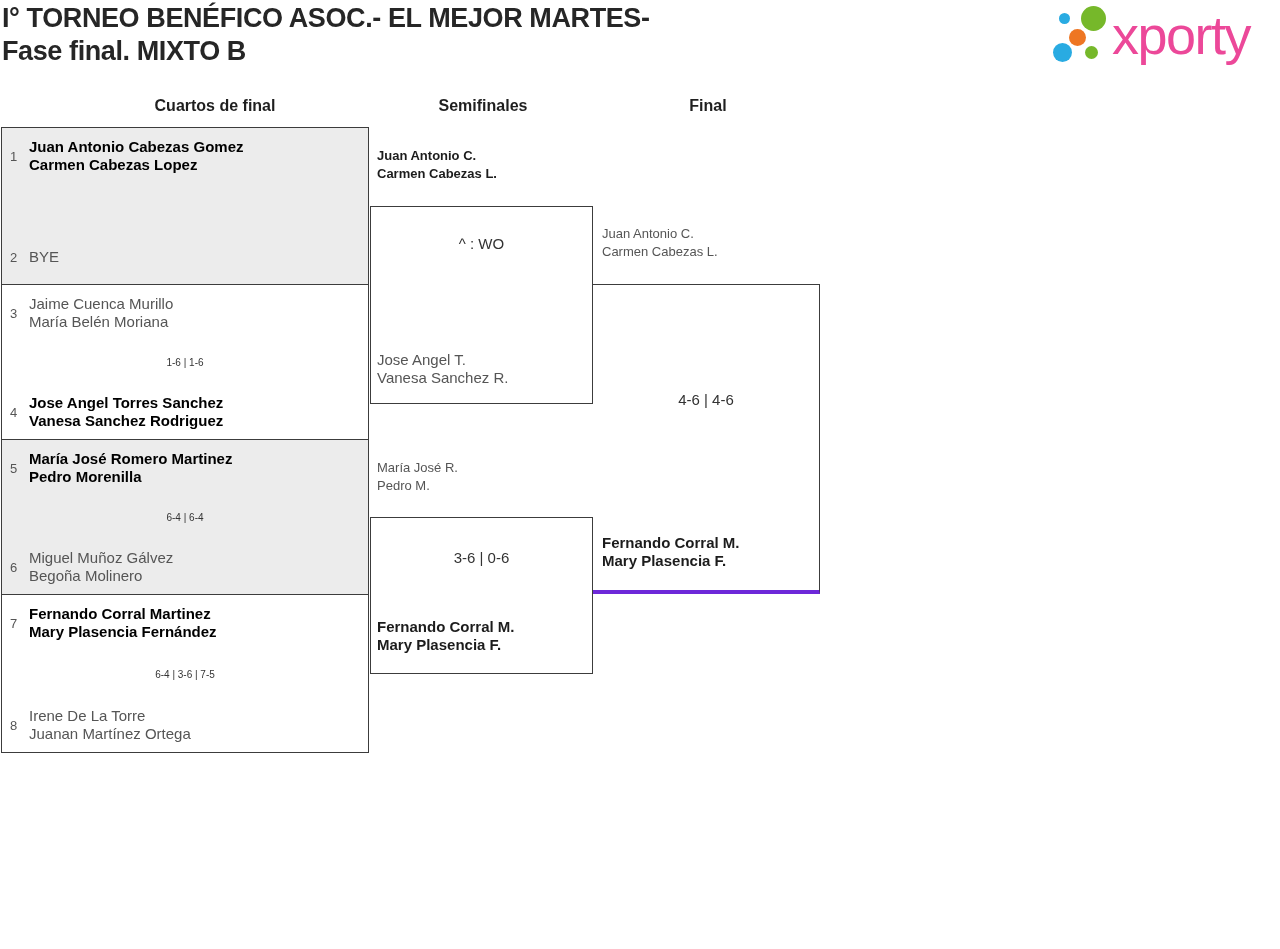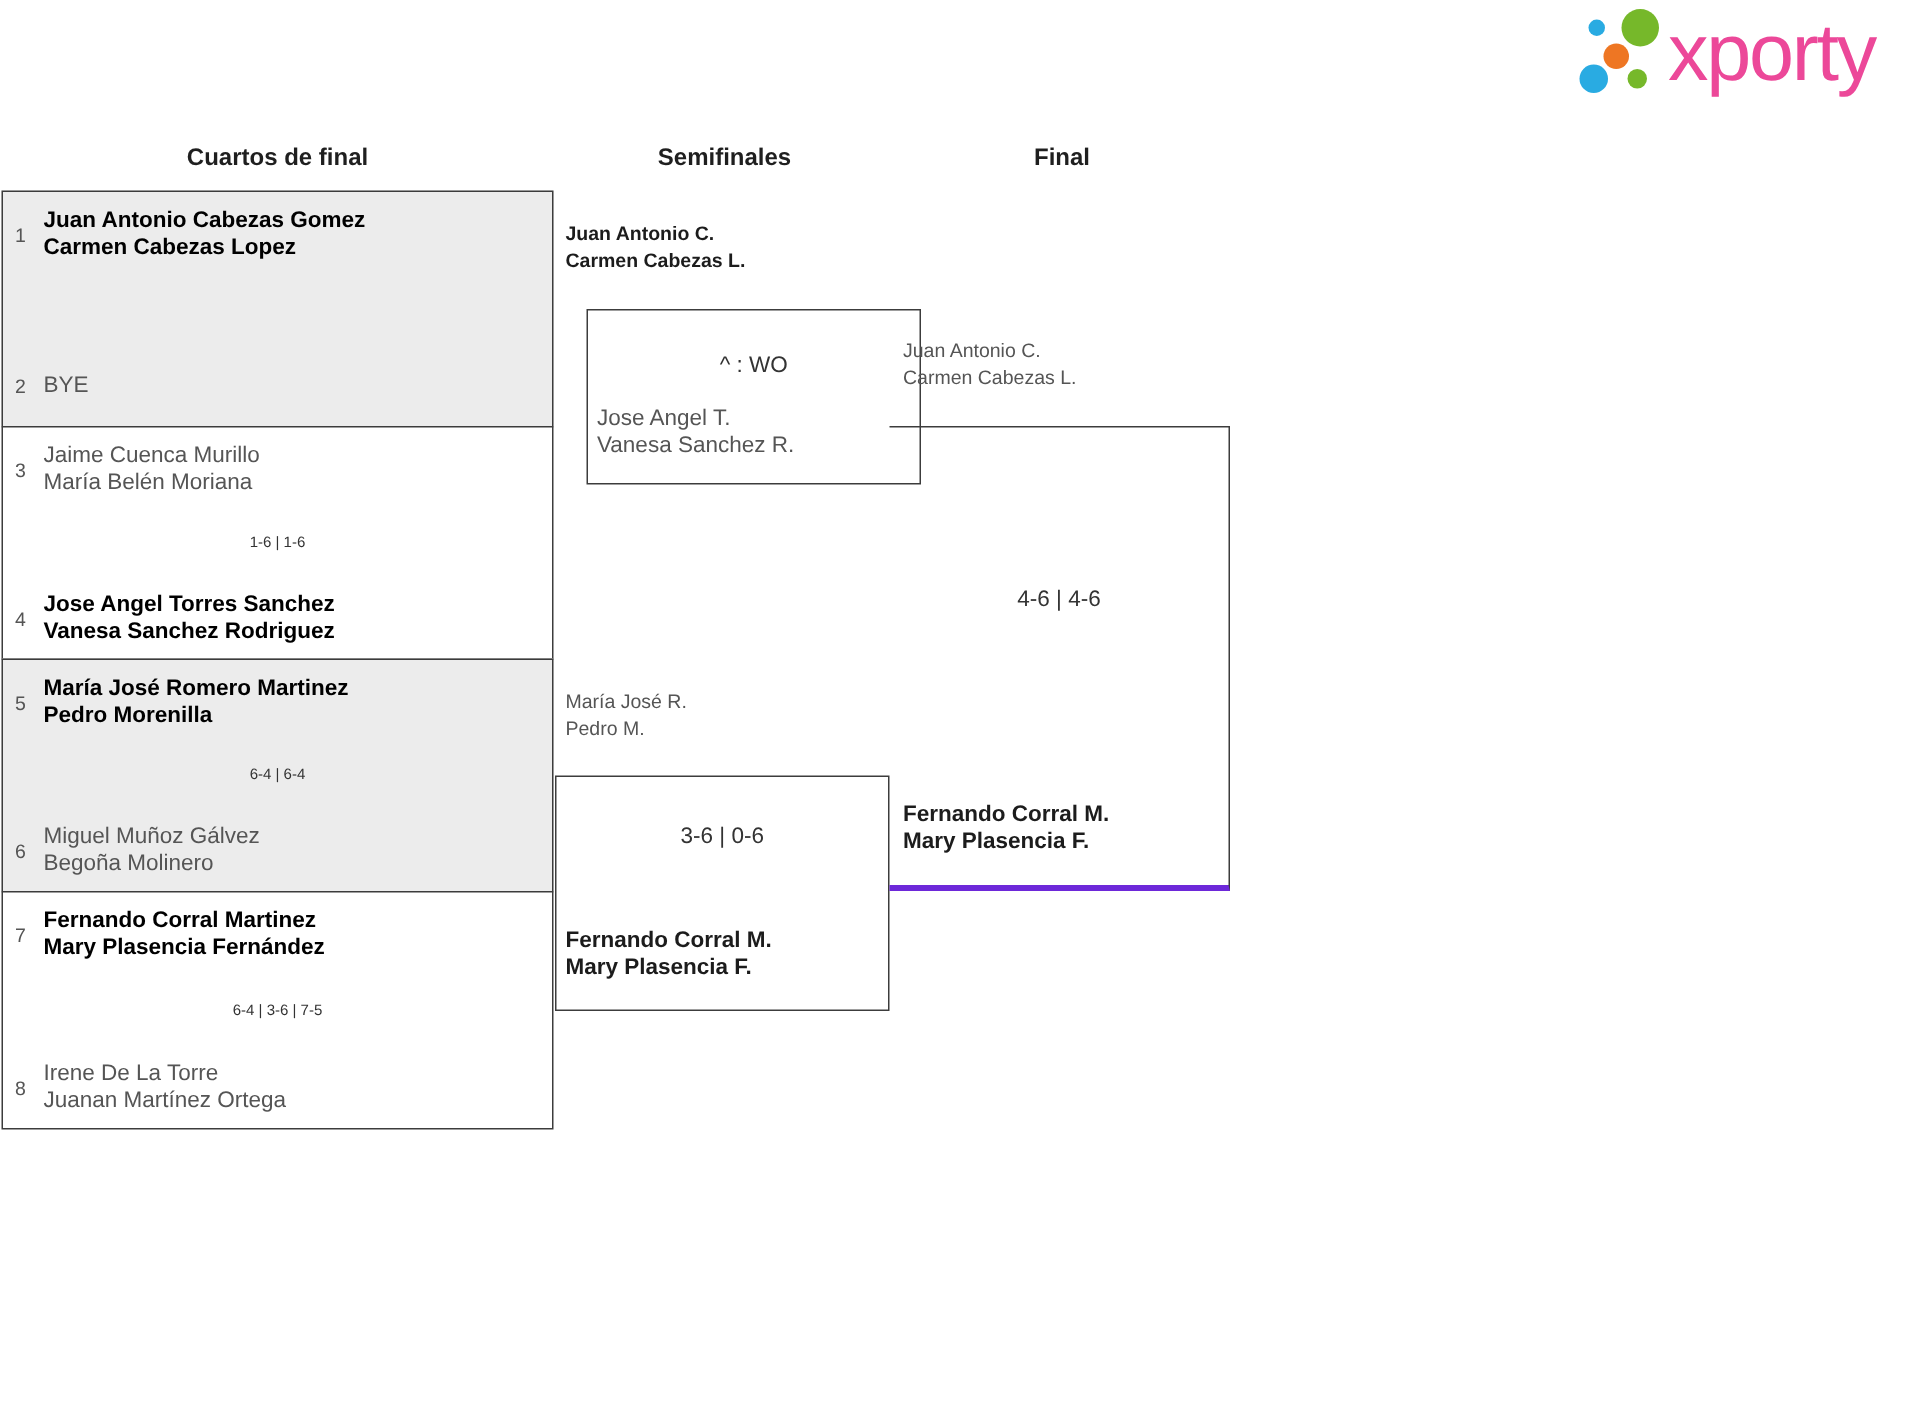--- a/index.html
+++ b/index.html
@@ -14,21 +14,21 @@
   .dot{position:absolute;border-radius:50%;}
   .d1{left:1059px;top:13px;width:11px;height:11px;background:#29abe2;}
   .d2{left:1081px;top:6px;width:25px;height:25px;background:#76b82a;}
   .d3{left:1069px;top:29px;width:17px;height:17px;background:#ee7623;}
   .d4{left:1053px;top:43px;width:19px;height:19px;background:#29abe2;}
   .d5{left:1085px;top:46px;width:13px;height:13px;background:#76b82a;}
 
   
   .round-header{position:absolute;top:97px;font-weight:700;font-size:16px;color:#1f1f1f;
                 text-align:center;}
-  .rh-qf{left:0;width:370px;}
+  .rh-qf{left:0;width:370px;padding-left:30px;}
   .rh-sf{left:371px;width:224px;}
   .rh-f{left:596px;width:224px;}
 
   
   .qf-block{position:absolute;left:1px;width:368px;border:1px solid #3c3c3c;
             box-sizing:border-box;background:#fff;}
   .qf-block.shaded{background:#ececec;}
   .qf1{top:127px;height:158px;}
   .qf2{top:284px;height:156px;}
   .qf3{top:439px;height:156px;}
@@ -39,21 +39,21 @@
   .pair-bottom.single{bottom:18px;}
   .seed{font-size:13px;color:#555;min-width:10px;}
   .names{font-size:15px;line-height:18px;color:#555;}
   .names.bold{font-weight:700;color:#000000;}
   .score{position:absolute;left:0;width:100%;text-align:center;font-size:10px;color:#333;
          top:50%;transform:translateY(-50%);}
 
   
   .sf-box{position:absolute;left:370px;width:223px;border:1px solid #3c3c3c;
           box-sizing:border-box;background:#fff;}
-  .sf1{top:206px;height:117px;margin-left:21px;}
+  .sf1{top:206px;height:198px;}
   .sf2{top:517px;height:157px;}
   .box-score{position:absolute;left:0;width:100%;text-align:center;font-size:15px;color:#333;}
   .sf1 .box-score{top:28px;}
   .sf2 .box-score{top:31px;}
   .box-pair{position:absolute;left:6px;font-size:15px;line-height:18px;color:#555;}
   .sf1 .box-pair{bottom:16px;}
   .sf2 .box-pair{bottom:19px;}
   .box-pair.bold{font-weight:700;color:#1c1c1c;}
 
   
@@ -68,20 +68,24 @@
              border-top:1px solid #3c3c3c;border-right:1px solid #3c3c3c;
              border-bottom:4px solid #6d28d9;box-sizing:border-box;}
   .final-box .box-score{top:106px;}
   .final-box .box-pair{left:9px;bottom:20px;}
 </style>
 </head>
 <body>
 
 <div class="page">
 
+  <div class="title">
+    <div>I° TORNEO BENÉFICO ASOC.- EL MEJOR MARTES-</div>
+    <div>Fase final. MIXTO B</div>
+  </div>
 
   <div>
     <span class="dot d1"></span>
     <span class="dot d2"></span>
     <span class="dot d3"></span>
     <span class="dot d4"></span>
     <span class="dot d5"></span>
     <span class="logo-text">xporty</span>
   </div>
 

